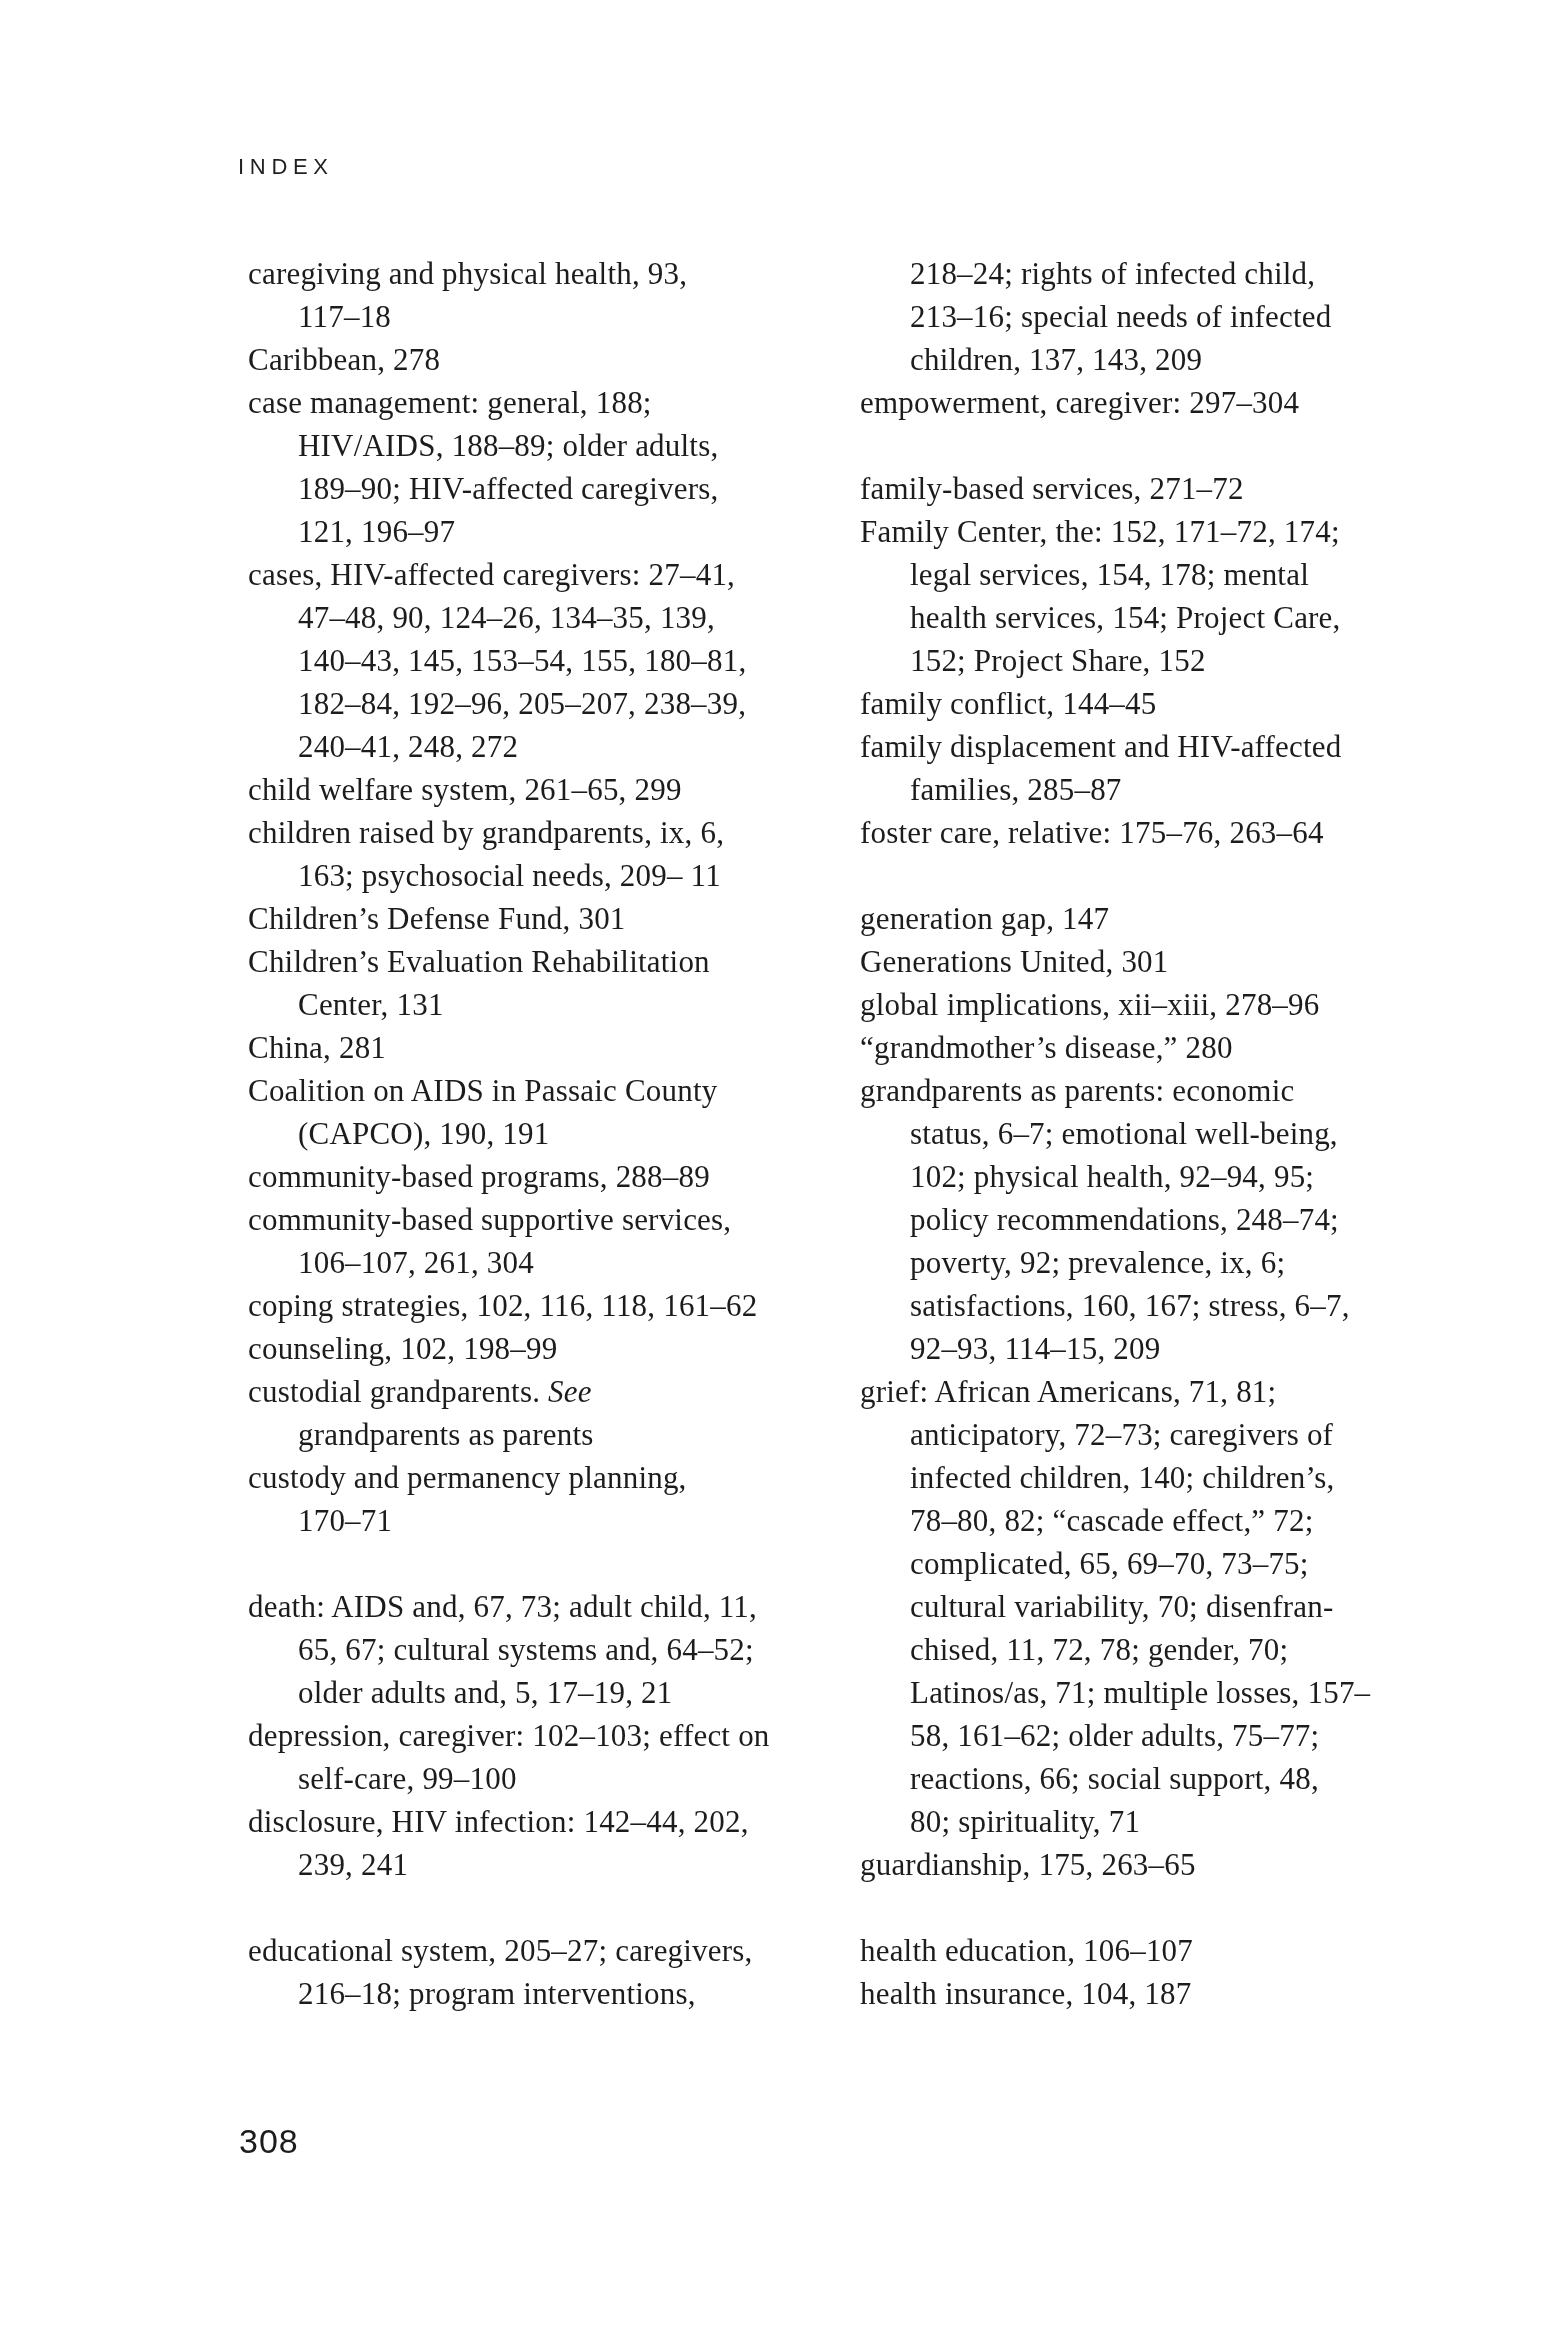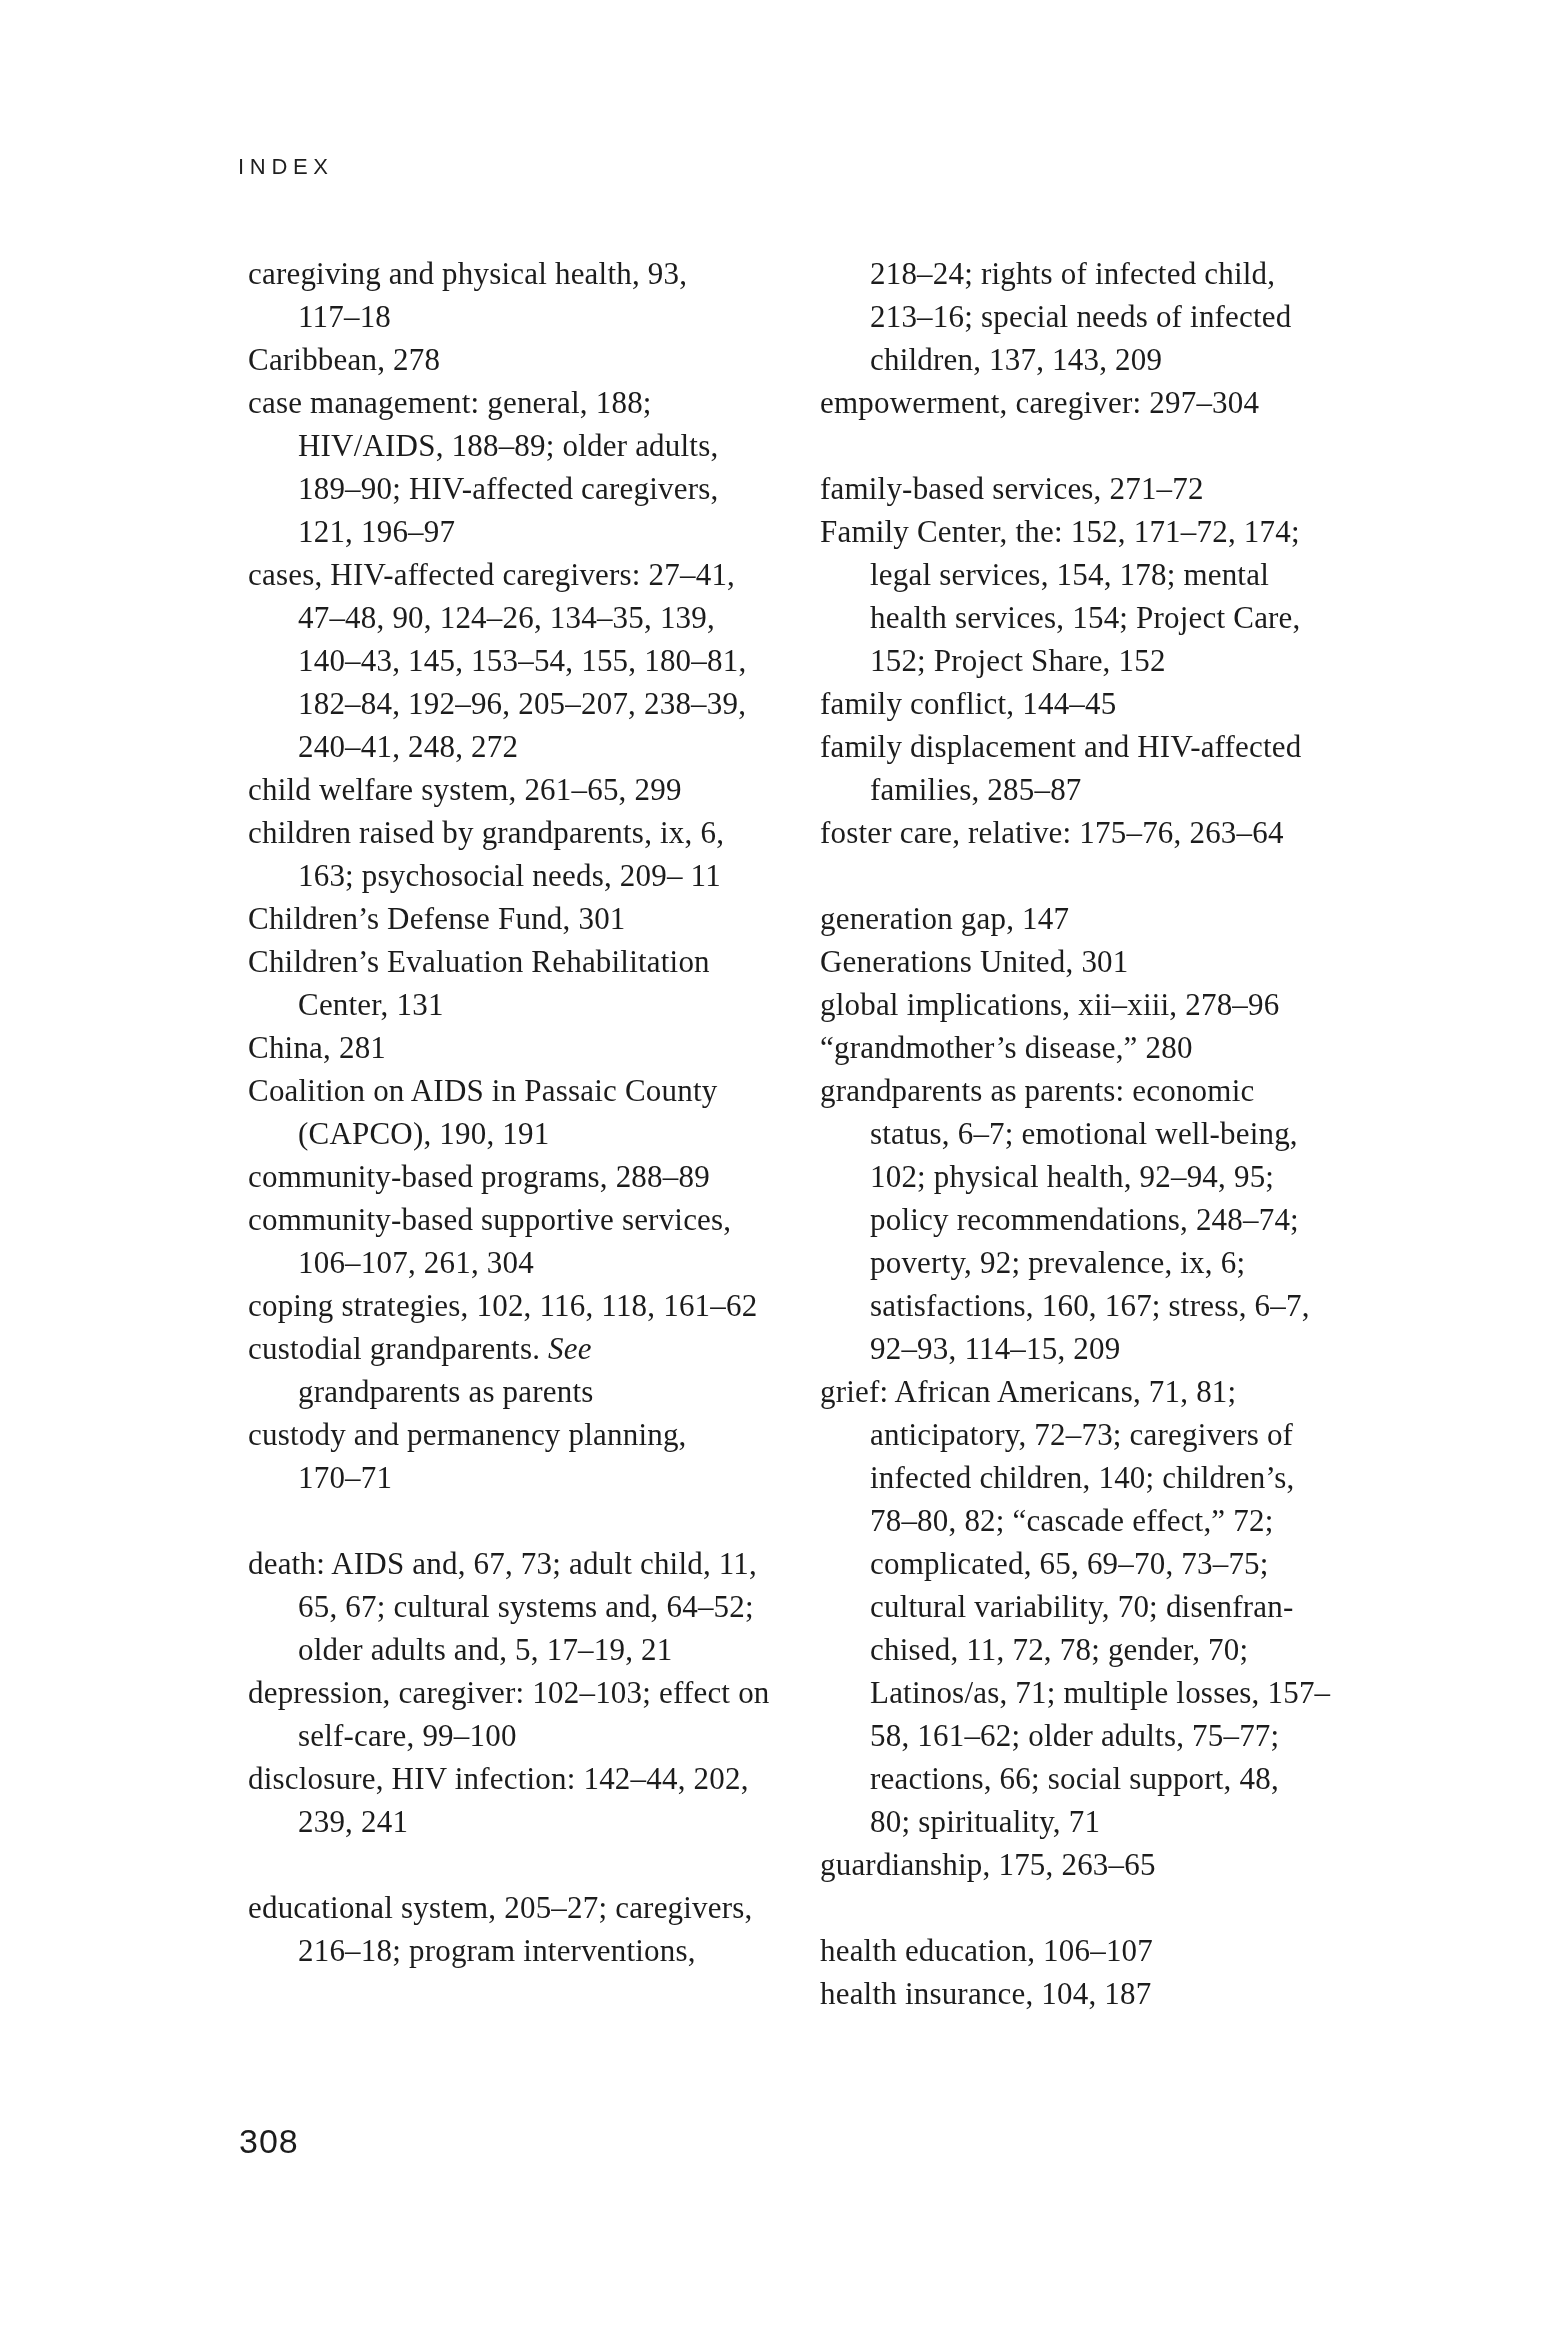--- a/index.html
+++ b/index.html
@@ -29,21 +29,21 @@
   .columns {
     position: absolute;
     left: 248px;
     top: 252px;
     display: flex;
   }
   .col {
     width: 553px;
   }
   .col + .col {
-    margin-left: 19px;
+    margin-left: 59px;
   }
   .line {
     font-size: 31px;
     line-height: 43px;
     height: 43px;
     color: #1c1c1c;
     white-space: nowrap;
     letter-spacing: 0.2px;
   }
   .line.indent { padding-left: 50px; }
@@ -86,20 +86,21 @@
         <div class="line">Children’s Defense Fund, 301</div>
         <div class="line">Children’s Evaluation Rehabilitation</div>
         <div class="line indent">Center, 131</div>
         <div class="line">China, 281</div>
         <div class="line">Coalition on AIDS in Passaic County</div>
         <div class="line indent">(CAPCO), 190, 191</div>
         <div class="line">community-based programs, 288–89</div>
         <div class="line">community-based supportive services,</div>
         <div class="line indent">106–107, 261, 304</div>
         <div class="line">coping strategies, 102, 116, 118, 161–62</div>
+        <div class="line">counseling, 102, 198–99</div>
         <div class="line">custodial grandparents. <i>See</i></div>
         <div class="line indent">grandparents as parents</div>
         <div class="line">custody and permanency planning,</div>
         <div class="line indent">170–71</div>
         <div class="line blank"></div>
         <div class="line">death: AIDS and, 67, 73; adult child, 11,</div>
         <div class="line indent">65, 67; cultural systems and, 64–52;</div>
         <div class="line indent">older adults and, 5, 17–19, 21</div>
         <div class="line">depression, caregiver: 102–103; effect on</div>
         <div class="line indent">self-care, 99–100</div>

